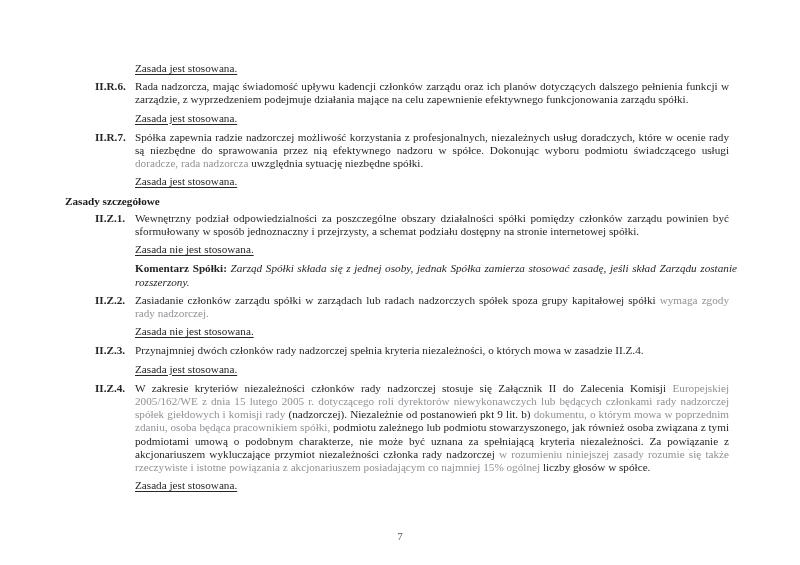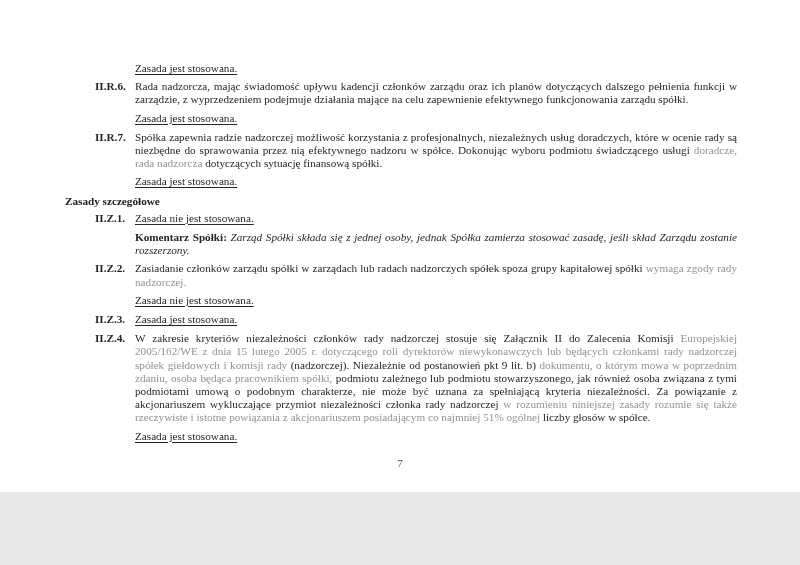--- a/index.html
+++ b/index.html
@@ -1,19 +1,19 @@
 <!DOCTYPE html>
 <html lang="pl"><head>
 <meta charset="utf-8">
 <style>
   html, body { margin: 0; padding: 0; background: #e8e8e8; }
   .page {
     position: relative;
     width: 800px;
-    height: 492px;
+    height: 565px;
     background: #ffffff;
     font-family: "Liberation Serif", "DejaVu Serif", serif;
     font-size: 11.2px;
     line-height: 13.2px;
     color: #262626;
     overflow: hidden;
     box-sizing: border-box;
   }
   .content {
     padding: 62px 63px 0 65px;
@@ -35,21 +35,21 @@
   }
   .rule-indent {
     flex: 0 0 30px;
     width: 30px;
   }
   .rule-body {
     flex: 1 1 auto;
     min-width: 0;
   }
   .rule-text {
-    margin: 0 0 5px 0;
+    margin: 0 8px 5px 0;
     text-align: justify;
   }
   .status {
     margin: 0 0 6px 0;
     text-decoration: underline;
     text-underline-offset: 2px;
   }
   .orphan-status {
     margin-left: 70px;
     margin-bottom: 5px;
@@ -90,65 +90,67 @@
         <p class="status">Zasada jest stosowana.</p>
       </div>
     </div>
 
     <div class="rule">
       <span class="rule-indent"></span>
       <span class="rule-id">II.R.7.</span>
       <div class="rule-body">
         <p class="rule-text"><span>Spółka zapewnia radzie nadzorczej możliwość korzystania z profesjonalnych, niezależnych usług doradczych, które w ocenie rady są niezbędne do sprawowania przez nią efektywnego nadzoru w spółce. Dokonując wyboru podmiotu świadczącego usługi</span>
           <span class="muted">doradcze, rada nadzorcza</span>
-          <span>dotyczących sytuację finansową spółki.</span></p>
+          <span>uwzględnia sytuację niezbędne spółki.</span></p>
         <p class="status">Zasada jest stosowana.</p>
       </div>
     </div>
 
     <p class="heading">Zasady szczegółowe</p>
 
     <div class="rule">
       <span class="rule-indent"></span>
       <span class="rule-id">II.Z.1.</span>
       <div class="rule-body">
+        <p class="rule-text">Wewnętrzny podział odpowiedzialności za poszczególne obszary działalności spółki pomiędzy członków zarządu powinien być sformułowany w sposób jednoznaczny i przejrzysty, a schemat podziału dostępny na stronie internetowej spółki.</p>
         <p class="status">Zasada nie jest stosowana.</p>
         <p class="comment"><span class="comment-label">Komentarz Spółki:</span>
           <span>Zarząd Spółki składa się z jednej osoby, jednak Spółka zamierza stosować zasadę, jeśli skład Zarządu zostanie rozszerzony.</span></p>
       </div>
     </div>
 
     <div class="rule">
       <span class="rule-indent"></span>
       <span class="rule-id">II.Z.2.</span>
       <div class="rule-body">
         <p class="rule-text"><span>Zasiadanie członków zarządu spółki w zarządach lub radach nadzorczych spółek spoza grupy kapitałowej spółki</span>
           <span class="muted">wymaga zgody rady nadzorczej.</span></p>
         <p class="status">Zasada nie jest stosowana.</p>
       </div>
     </div>
 
     <div class="rule">
       <span class="rule-indent"></span>
       <span class="rule-id">II.Z.3.</span>
       <div class="rule-body">
+        <p class="rule-text">Przynajmniej dwóch członków rady nadzorczej spełnia kryteria niezależności, o których mowa w zasadzie II.Z.4.</p>
         <p class="status">Zasada jest stosowana.</p>
       </div>
     </div>
 
     <div class="rule">
       <span class="rule-indent"></span>
       <span class="rule-id">II.Z.4.</span>
       <div class="rule-body">
         <p class="rule-text"><span>W zakresie kryteriów niezależności członków rady nadzorczej stosuje się Załącznik II do Zalecenia Komisji</span>
           <span class="muted">Europejskiej 2005/162/WE z dnia 15 lutego 2005 r. dotyczącego roli dyrektorów niewykonawczych lub będących członkami rady nadzorczej spółek giełdowych i komisji rady</span>
           <span>(nadzorczej). Niezależnie od postanowień pkt 9 lit. b)</span>
           <span class="muted">dokumentu, o którym mowa w poprzednim zdaniu, osoba będąca pracownikiem spółki,</span>
           <span>podmiotu zależnego lub podmiotu stowarzyszonego, jak również osoba związana z tymi podmiotami umową o podobnym charakterze, nie może być uznana za spełniającą kryteria niezależności. Za powiązanie z akcjonariuszem wykluczające przymiot niezależności członka rady nadzorczej</span>
-          <span class="muted">w rozumieniu niniejszej zasady rozumie się także rzeczywiste i istotne powiązania z akcjonariuszem posiadającym co najmniej 51% ogólnej</span>
+          <span class="muted">w rozumieniu niniejszej zasady rozumie się także rzeczywiste i istotne powiązania z akcjonariuszem posiadającym co najmniej 15% ogólnej</span>
           <span>liczby głosów w spółce.</span></p>
         <p class="status">Zasada jest stosowana.</p>
       </div>
     </div>
 
   </div>
 
   <div class="page-number">7</div>
 </div>
 

